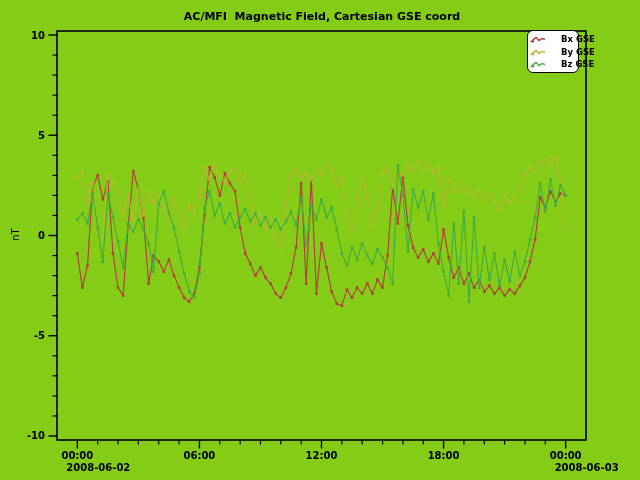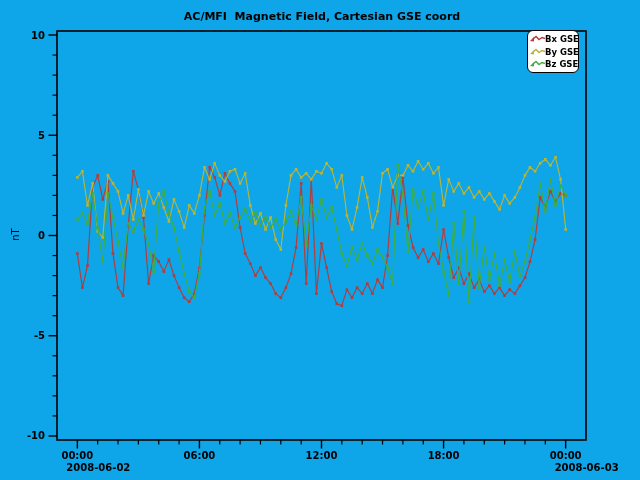--- a/index.html
+++ b/index.html
@@ -1,19 +1,19 @@
 <!DOCTYPE html>
 <html><head>
 <meta charset="utf-8">
 <style>
   html, body { margin: 0; padding: 0; background: #fff; }
   .figure {
     position: relative;
     width: 640px; height: 480px;
-    background: #0ea5e9;
+    background: #84cc16;
     font-family: "DejaVu Sans", "Liberation Sans", sans-serif;
     overflow: hidden;
   }
   .figure svg.plot { position: absolute; left: 0; top: 0; }
   .chart-title {
     position: absolute; left: 2px; top: 10px; width: 640px;
     text-align: center; font-size: 11px; font-weight: bold; color: #000;
     white-space: pre;
   }
   .y-axis-label {
@@ -21,21 +21,21 @@
     font-size: 10px; color: #000;
     transform: rotate(-90deg); transform-origin: center;
   }
   .legend {
     position: absolute; left: 527px; top: 30px; width: 52px; height: 43px;
     box-sizing: border-box;
     border: 1px solid #000; border-radius: 6px; background: #fff;
     display: flex; flex-direction: column; justify-content: space-evenly;
     padding: 1px 2px;
   }
-  .legend-row { display: flex; align-items: flex-start; gap: 0; }
+  .legend-row { display: flex; align-items: flex-end; gap: 16px; }
   .legend-row svg { flex: 0 0 auto; }
   .legend-label { font-size: 8.5px; font-weight: bold; color: #000; white-space: nowrap; }
 </style>
 </head>
 <body>
 
 <div class="figure">
 
   <div class="chart-title">AC/MFI  Magnetic Field, Cartesian GSE coord</div>
 

